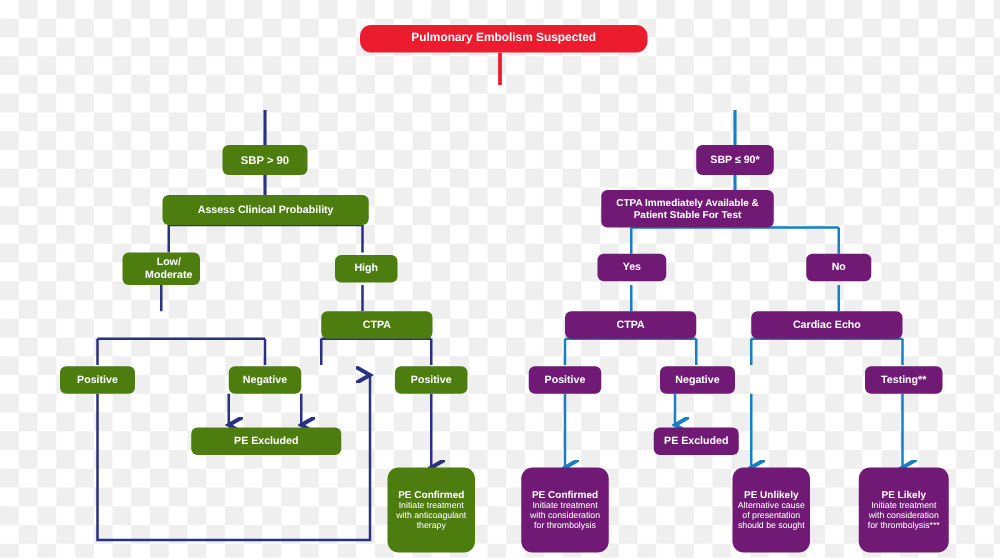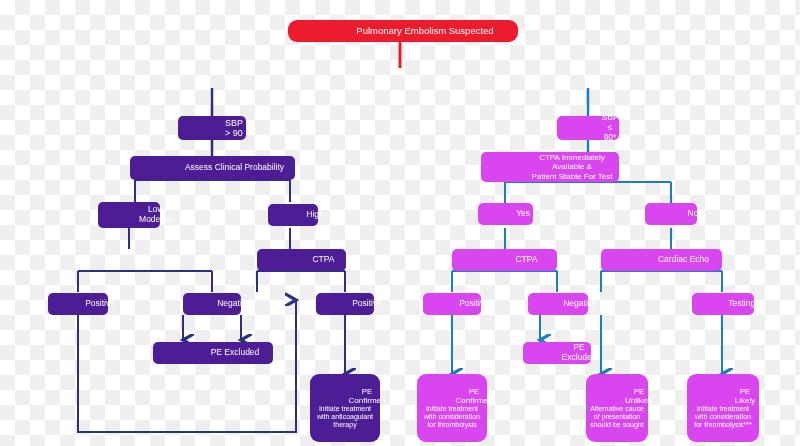--- a/index.html
+++ b/index.html
@@ -23,24 +23,24 @@
     flex-direction:column;
     align-items:center;
     justify-content:center;
     text-align:center;
     color:#ffffff;
     border-radius:6px;
     line-height:1.15;
     padding:2px 3px;
     z-index:3;
   }
-  .node .ttl{font-weight:normal;margin-left:44px;}
+  .node .ttl{font-weight:bold;}
   .node .sub{font-weight:normal;}
-  .navy{background:#4c1d95;}
-  .blue{background:#d946ef;}
+  .navy{background:#4d7c0f;}
+  .blue{background:#701a75;}
   .red{background:#ec1c2e;}
   .r-sm{border-radius:5px;}
   .r-lg{border-radius:9px;}
 </style>
 </head>
 <body>
 
 <div id="chart">
 
   <svg class="links" viewBox="0 0 800 446">
@@ -140,21 +140,21 @@
 
   <div class="node blue r-sm" style="left:557px;top:116px;width:62px;height:24px;font-size:8.5px;">
     <span class="ttl">SBP ≤ 90*</span>
   </div>
 
   <div class="node blue r-sm" style="left:481px;top:152px;width:138px;height:30px;font-size:8px;">
     <span class="ttl">CTPA Immediately Available &amp;</span>
     <span class="ttl">Patient Stable For Test</span>
   </div>
 
-  <div class="node blue r-sm" style="left:478px;top:203px;width:55px;height:22px;font-size:8.5px;align-items:flex-end;">
+  <div class="node blue r-sm" style="left:478px;top:203px;width:55px;height:22px;font-size:8.5px;">
     <span class="ttl">Yes</span>
   </div>
 
   <div class="node blue r-sm" style="left:645px;top:203px;width:52px;height:22px;font-size:8.5px;">
     <span class="ttl">No</span>
   </div>
 
   <div class="node blue r-sm" style="left:452px;top:249px;width:105px;height:22px;font-size:8.5px;">
     <span class="ttl">CTPA</span>
   </div>

